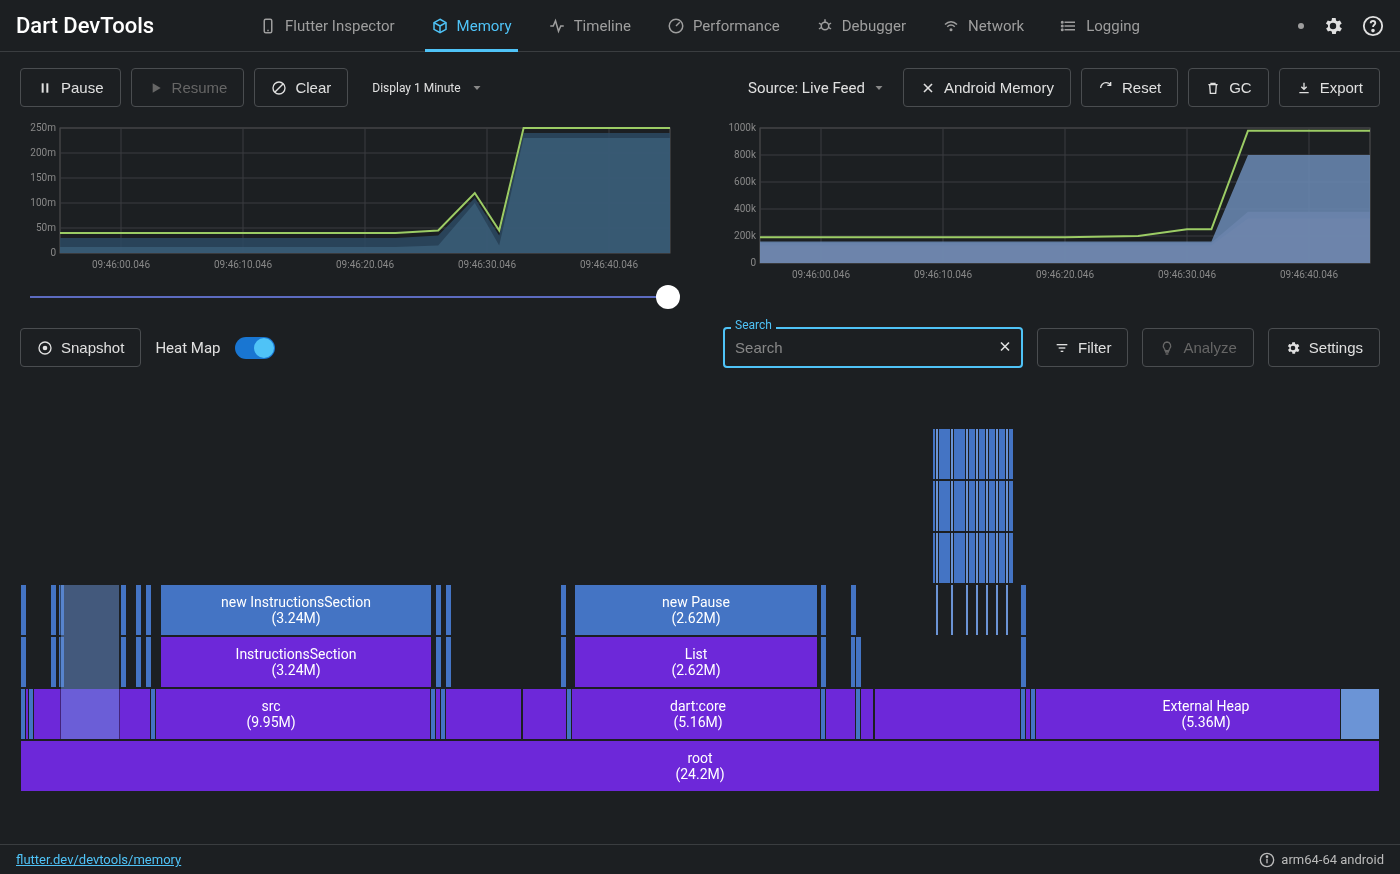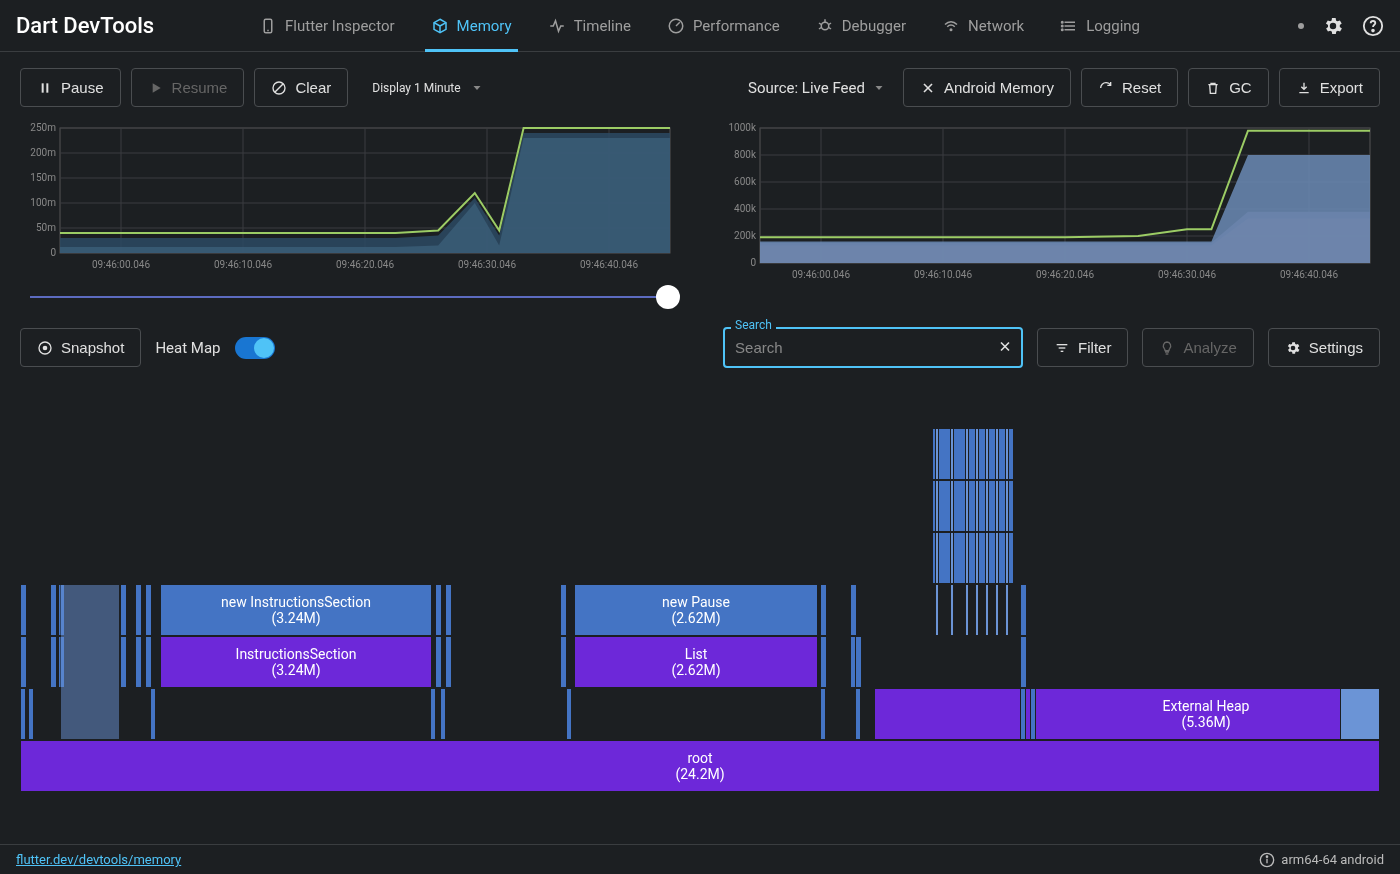--- a/index.html
+++ b/index.html
@@ -485,20 +485,28 @@
         <path d="M19.4 13a7.5 7.5 0 000-2l2.1-1.6-2-3.5-2.5 1a7.5 7.5 0 00-1.7-1l-.4-2.6h-4l-.4 2.6a7.5 7.5 0 00-1.7 1l-2.5-1-2 3.5L6.6 11a7.5 7.5 0 000 2l-2.1 1.6 2 3.5 2.5-1c.5.4 1.1.7 1.7 1l.4 2.6h4l.4-2.6c.6-.3 1.2-.6 1.7-1l2.5 1 2-3.5zM12 15.5A3.5 3.5 0 1112 8.5a3.5 3.5 0 010 7z"></path>
       </svg>
     <span>Settings</span>
   </button>
 </div>
 
 <div class="heatmap" id="heatmap">
     <div class="flame-block fb-dark" style="left:0;width:1360px;top:360px;height:52px">
   <div>root</div>
       <div>(24.2M)</div>
+    </div>
+    <div class="flame-block fb-dark" style="left:0px;width:502px;top:308px;height:52px">
+      <div>src</div>
+      <div>(9.95M)</div>
+    </div>
+    <div class="flame-block fb-dark" style="left:502px;width:352px;top:308px;height:52px">
+      <div>dart:core</div>
+      <div>(5.16M)</div>
     </div>
     <div class="flame-block fb-dark" style="left:854px;width:158px;top:308px;height:52px"></div>
     <div class="flame-block fb-dark" style="left:1012px;width:348px;top:308px;height:52px">
       <div>External Heap</div>
       <div>(5.36M)</div>
     </div>
     <div class="flame-block fb-mid" style="left:0px;width:6px;top:308px;height:52px"></div>
     <div class="flame-block fb-mid" style="left:8px;width:6px;top:308px;height:52px"></div>
     <div class="flame-block fb-mid" style="left:130px;width:6px;top:308px;height:52px"></div>
     <div class="flame-block fb-mid" style="left:410px;width:6px;top:308px;height:52px"></div>

